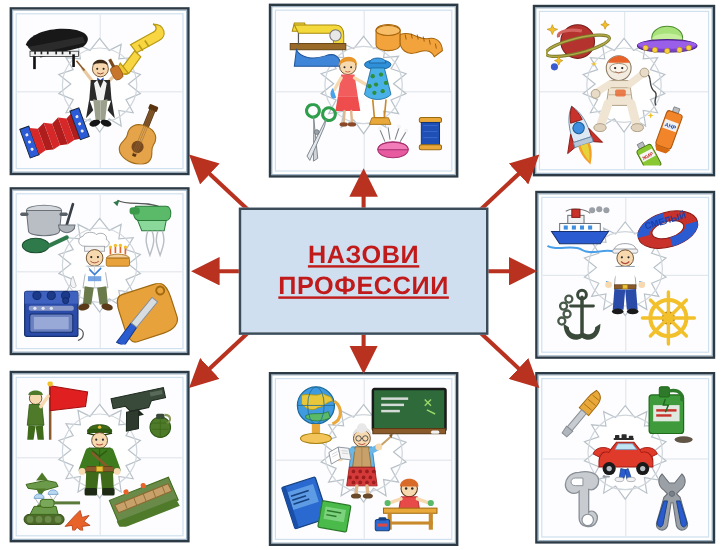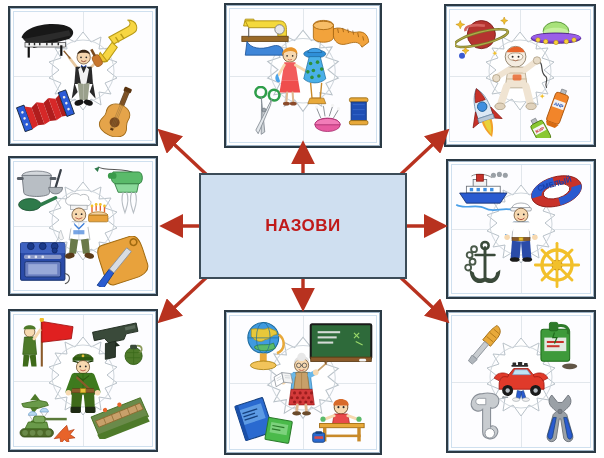--- a/index.html
+++ b/index.html
@@ -55,25 +55,26 @@
     background:#cfdff0;
     border:2px solid #3c4c58;
     box-sizing:border-box;
     display:flex;flex-direction:column;
     align-items:center;justify-content:center;
     z-index:6;
   }
   #center-box .line{
     color:#c01a1a;
     font-weight:bold;
-    font-size:17px;
+    font-size:21px;
     letter-spacing:0.5px;
     line-height:1.22;
     text-align:right;
     white-space:nowrap;
+    text-decoration:underline;
   }
 
   
   .arrow{position:absolute;z-index:4;}
   .arrow svg{display:block;overflow:visible;}
 </style>
 </head>
 <body>
 
 <div id="stage">
@@ -161,20 +162,21 @@
           <marker id="ah8" markerWidth="7" markerHeight="7" refX="5.6" refY="3.5" orient="auto">
         <path d="M0,0 L7,3.5 L0,7 Z" fill="#b8321f"></path>
           </marker>
         </defs>
       <line x1="4" y1="4" x2="51" y2="48" stroke="#b8321f" stroke-width="3.4" marker-end="url(#ah8)"></line>
     </svg>
   </div>
 
   <div id="center-box">
     <div class="line">НАЗОВИ</div>
+    <div class="line">ПРОФЕССИИ</div>
   </div>
 
   <div class="panel" style="left:8px;top:6px;width:150px;height:140px;">
     <div class="panel-inner">
       <div class="grid-v"></div>
       <div class="grid-h"></div>
       <div class="cog">
         <svg width="100" height="100" viewBox="0 0 100 100">
           <path d="M50 6 L58 16 L68 11 L66 23 L78 22 L72 32 L84 36 L74 44 L84 52 L72 57 L78 68 L66 66 L68 79 L58 73 L50 84 L42 73 L32 79 L34 66 L22 68 L28 57 L16 52 L26 44 L16 36 L28 32 L22 22 L34 23 L32 11 L42 16 Z" fill="#ffffff" stroke="#b9c2c9" stroke-width="1"></path>
           <circle cx="50" cy="45" r="31" fill="none" stroke="#cfd6dc" stroke-width="1"></circle>

